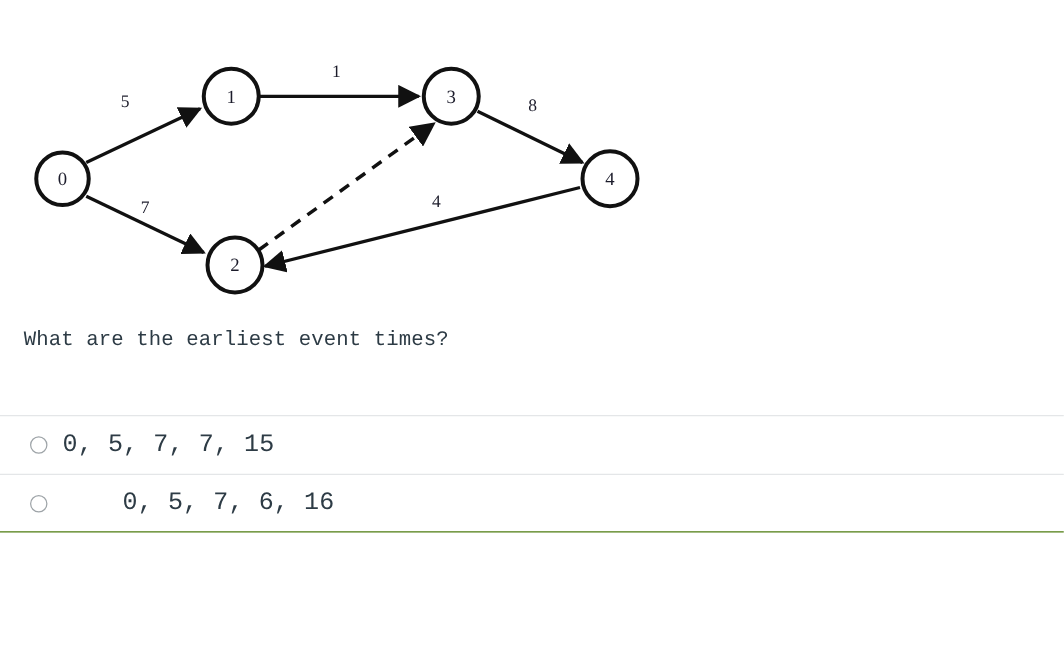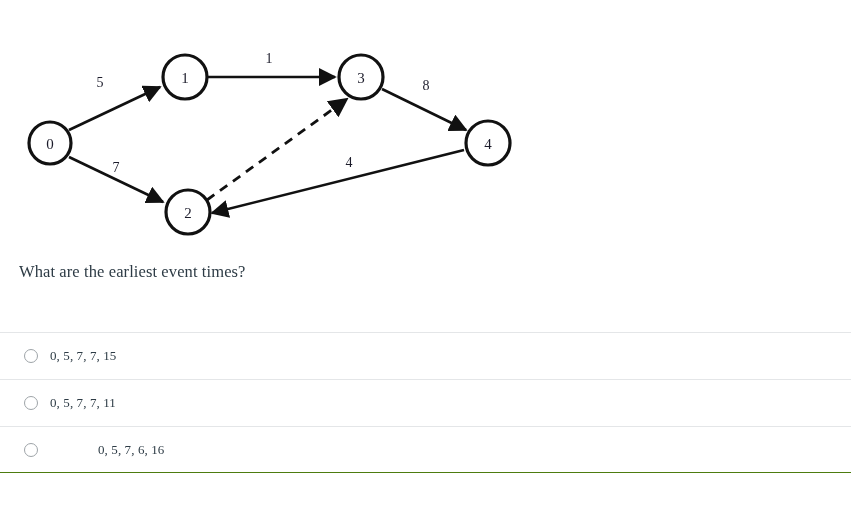--- a/index.html
+++ b/index.html
@@ -57,21 +57,21 @@
   }
 
   
   #question-text {
     position: absolute;
     left: 19px;
     top: 261px;
     font-size: 16.5px;
     line-height: 22px;
     color: #2d3b45;
-    font-family: Liberation Serif, serif;
+    font-family: Liberation Mono, monospace;
     letter-spacing: 0.1px;
   }
 
   
   #answers {
     position: absolute;
     left: 0;
     top: 332px;
     width: 851px;
   }
@@ -92,23 +92,23 @@
     width: 14px;
     height: 14px;
     border: 1.4px solid #9ea4a8;
     border-radius: 50%;
     background: #ffffff;
     flex: 0 0 auto;
     box-sizing: border-box;
   }
   .answer-label {
     margin-left: 12px;
-    font-size: 13px;
+    font-size: 20px;
     color: #2d3b45;
-    font-family: Liberation Serif, serif;
+    font-family: Liberation Mono, monospace;
     letter-spacing: 0.1px;
   }
 </style>
 </head>
 <body>
 
 <div id="diagram-wrap">
   <svg id="graph-svg" width="560" height="250" viewBox="0 0 560 250">
     <defs>
       <marker id="arrow" viewBox="0 0 10 10" refX="9" refY="5" markerWidth="7" markerHeight="7" orient="auto-start-reverse">
@@ -150,24 +150,20 @@
 
 <div id="question-text">What are the earliest event times?</div>
 
 <div id="answers">
 
   <div class="answer-row">
     <span class="radio"></span>
     <span class="answer-label">0, 5, 7, 7, 15</span>
   </div>
 
-  <div class="answer-row">
-    <span class="radio"></span>
-    <span class="answer-label">0, 5, 7, 7, 11</span>
-  </div>
 
 
   <div class="answer-row">
     <span class="radio"></span>
     <span class="answer-label">0, 5, 7, 6, 16</span>
   </div>
 
 </div>
 
 </body></html>

